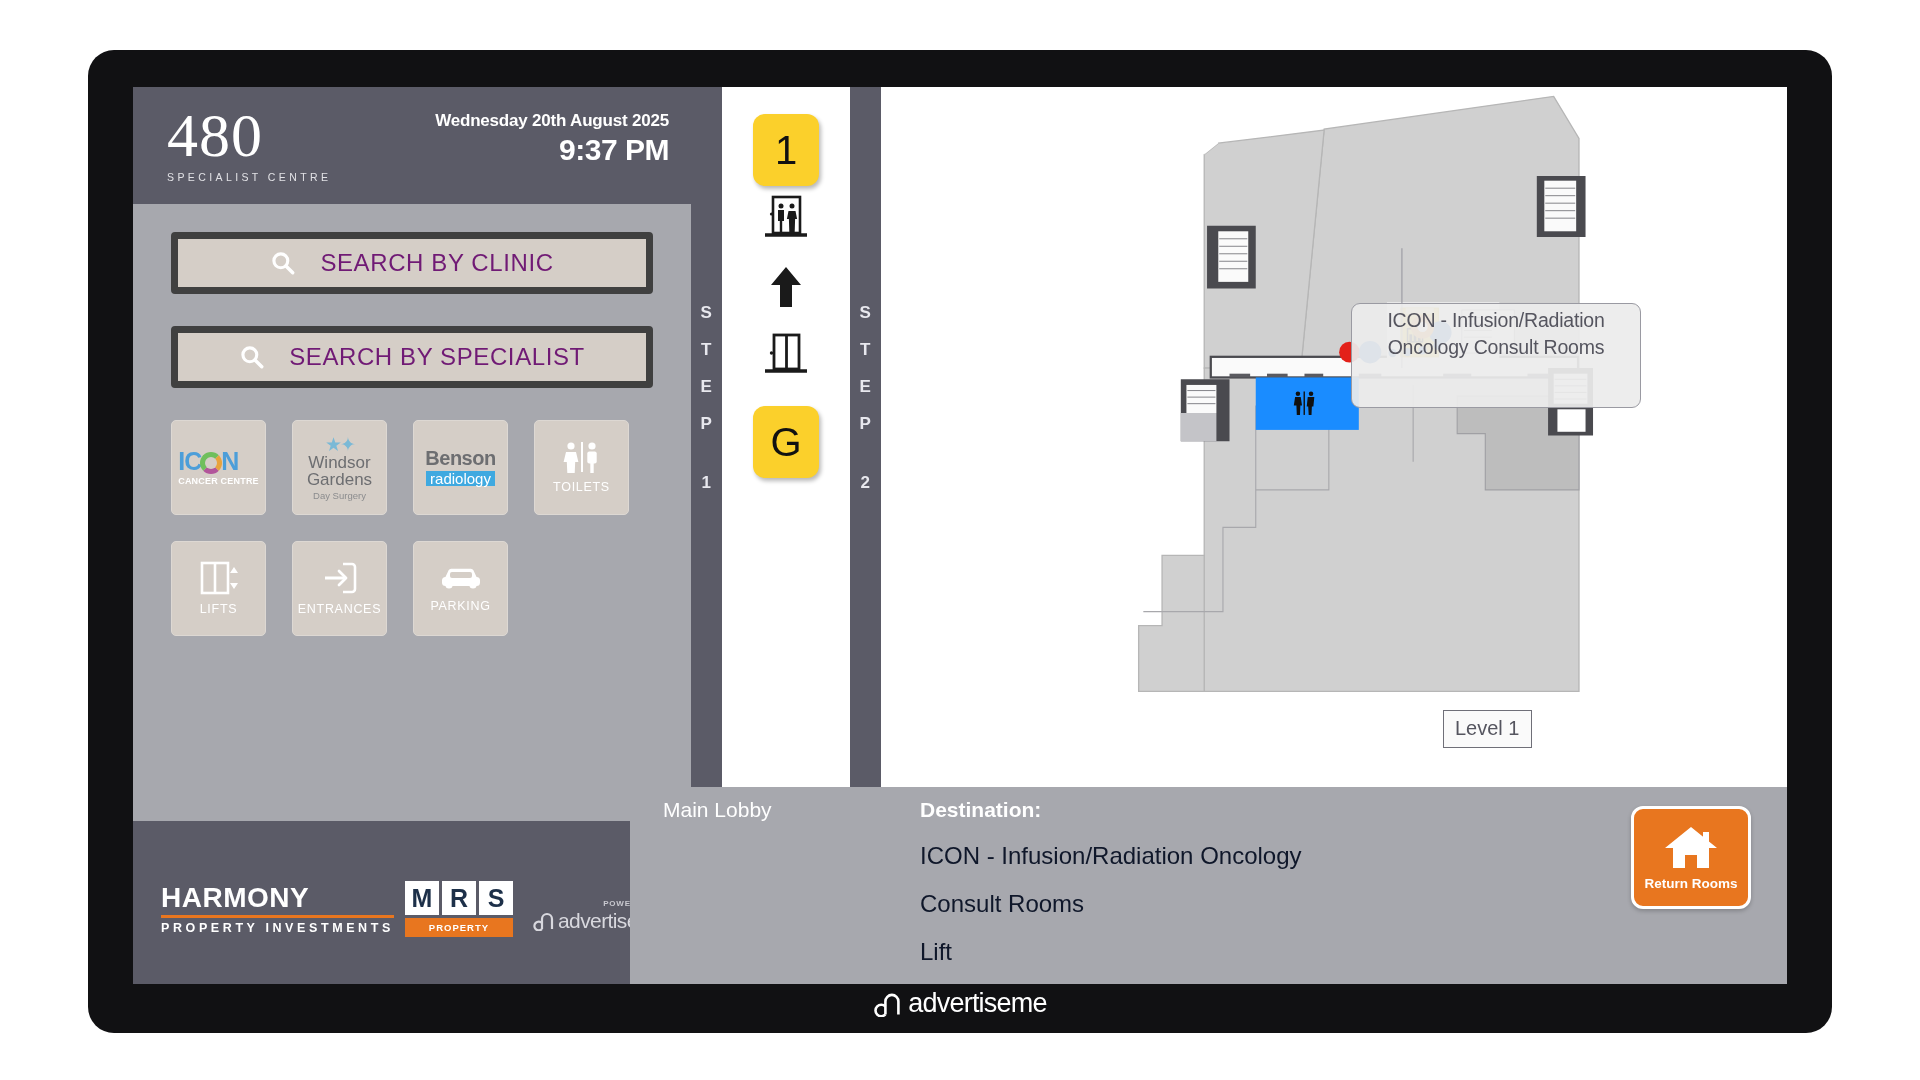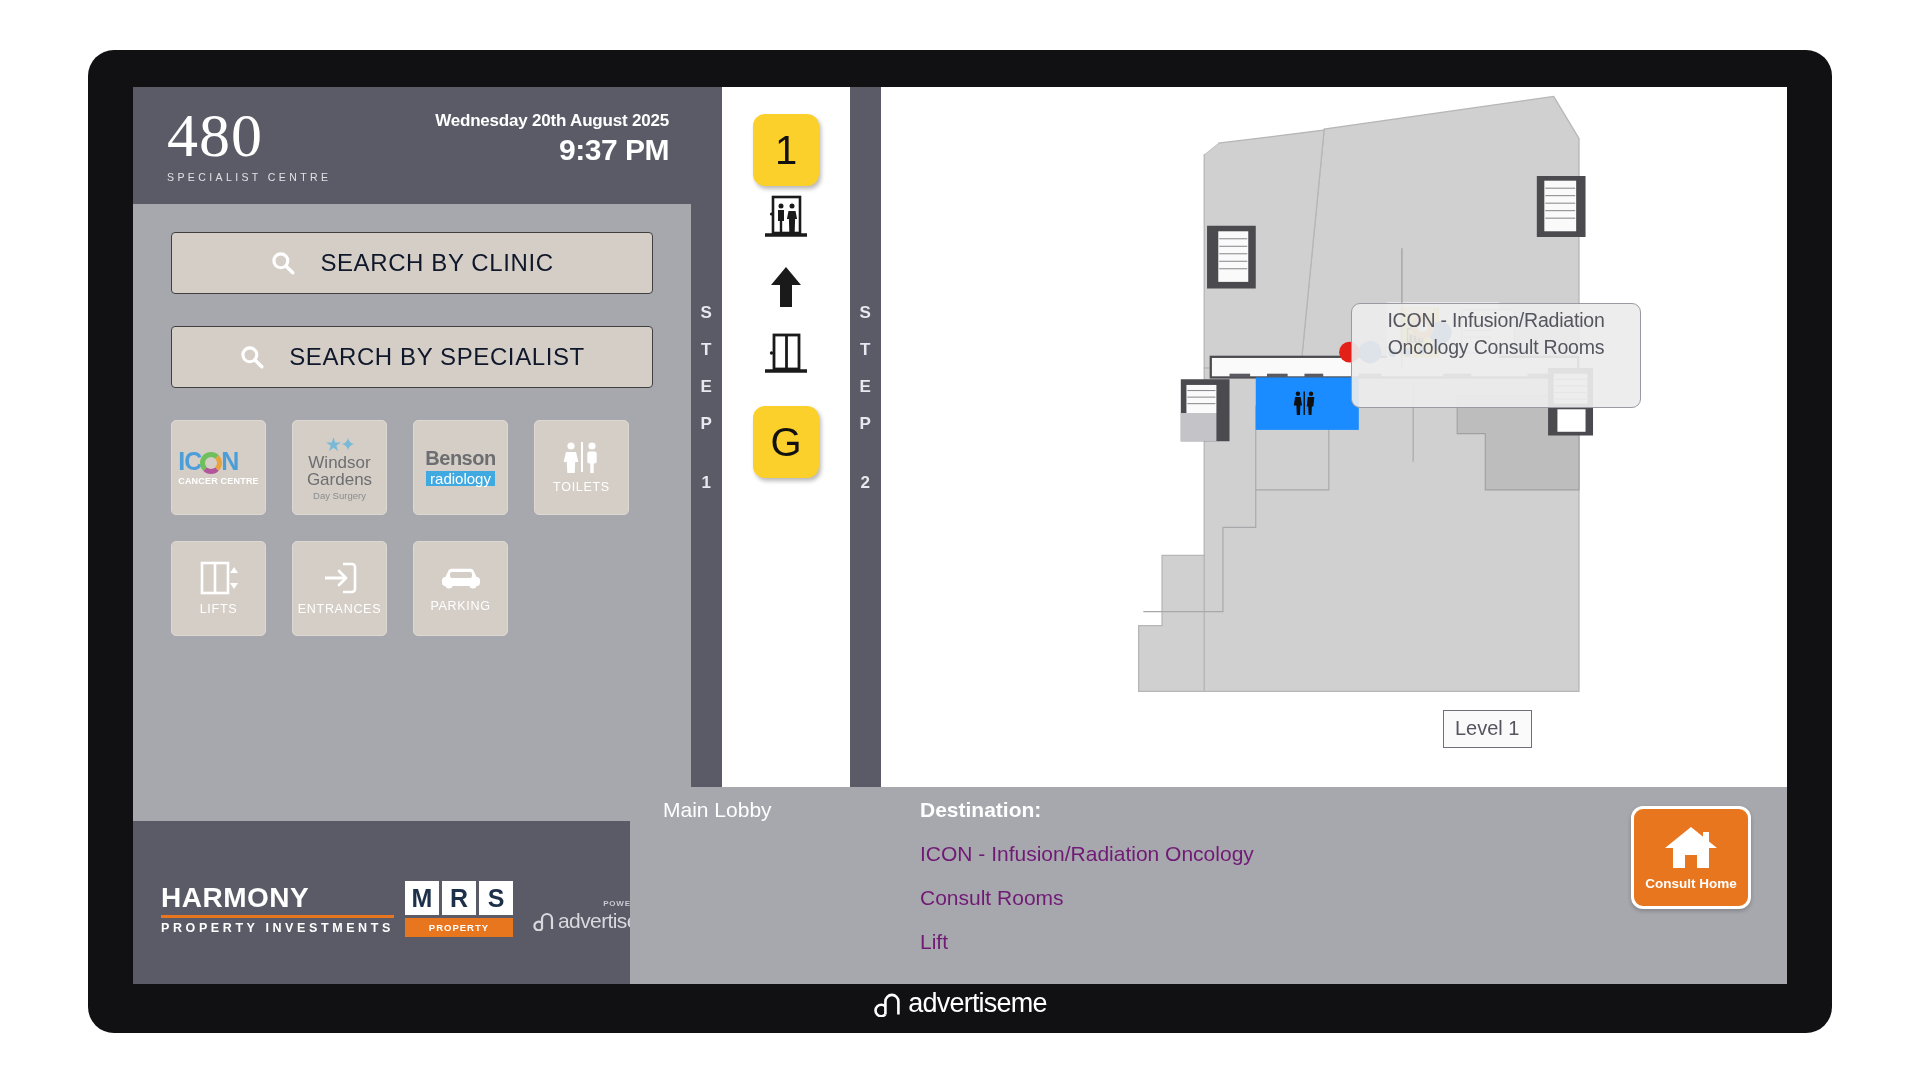--- a/index.html
+++ b/index.html
@@ -58,24 +58,24 @@
     text-align: right; color: #ffffff;
   }
   .clock-date { font-size: 17px; font-weight: bold; letter-spacing: -0.2px; }
   .clock-time { font-size: 30px; font-weight: bold; margin-top: 2px; letter-spacing: -0.5px; }
 
   #sidebar-body { flex: 1; position: relative; padding: 28px 38px 0 38px; }
 
   .search-btn {
     height: 62px; width: 100%;
     background: #d5cec7;
-    border: 1px solid #404040;
+    border: 7px solid #404040;
     border-radius: 4px;
     display: flex; align-items: center; justify-content: center;
-    color: #0f172a; font-size: 24px; letter-spacing: 0.6px;
+    color: #701a75; font-size: 24px; letter-spacing: 0.6px;
     margin-bottom: 32px;
     cursor: pointer;
     gap: 8px;
   }
   .search-btn .mag { margin-right: 16px; display: inline-flex; }
 
   .tile-grid { display: flex; flex-wrap: wrap; gap: 26px; }
   .tile {
     width: 95px; height: 95px;
     background: #d5cec7;
@@ -212,21 +212,21 @@
   
   #info-bar {
     position: absolute; left: 497px; right: 0; bottom: 0;
     height: 197px; background: #a7a8ae;
     display: flex; align-items: flex-start; padding-top: 11px;
   }
   #origin-col { width: 290px; padding-left: 33px; }
   .origin-text { color: #ffffff; font-size: 21px; }
   #dest-col { flex: 1; padding-left: 0px; }
   .dest-head { color: #ffffff; font-size: 21px; font-weight: bold; margin-bottom: 20px; }
-  .dest-line { color: #701a75; font-size: 21px; margin-bottom: 20px; }
+  .dest-line { color: #0f172a; font-size: 24px; margin-bottom: 20px; }
   #home-btn {
     width: 120px; height: 103px; margin-right: 36px; margin-top: 8px;
     background: #e8761f; border: 3px solid #ffffff; border-radius: 12px;
     display: flex; flex-direction: column; align-items: center;
     justify-content: center; cursor: pointer;
     box-shadow: 0 2px 4px rgba(0,0,0,0.22);
   }
   #home-btn .hlabel { color: #ffffff; font-size: 13.5px; font-weight: bold; margin-top: 2px; }
 
   
@@ -581,21 +581,21 @@
         <div class="dest-line">Consult Rooms</div>
         <div class="dest-line">Lift</div>
       </div>
       <div id="home-btn">
         <span>
           <svg width="58" height="46" viewBox="0 0 58 46">
             <path d="M29 3L55 24h-8v20H35V31h-12v13H11V24H3z" fill="#ffffff"></path>
             <rect x="41" y="8" width="6" height="11" fill="#ffffff"></rect>
           </svg>
         </span>
-        <span class="hlabel">Consult Home</span>
+        <span class="hlabel">Return Rooms</span>
       </div>
     </div>
 
   </div>
 
   <div id="bottom-brand">
     <svg width="30" height="26" viewBox="0 0 22 20">
       <path d="M9 18V8a5 5 0 0 1 10 0v10" fill="none" stroke="#ffffff" stroke-width="2"></path>
       <path d="M9 12a4.4 4.4 0 1 0 0 6" fill="none" stroke="#ffffff" stroke-width="2"></path>
     </svg>

